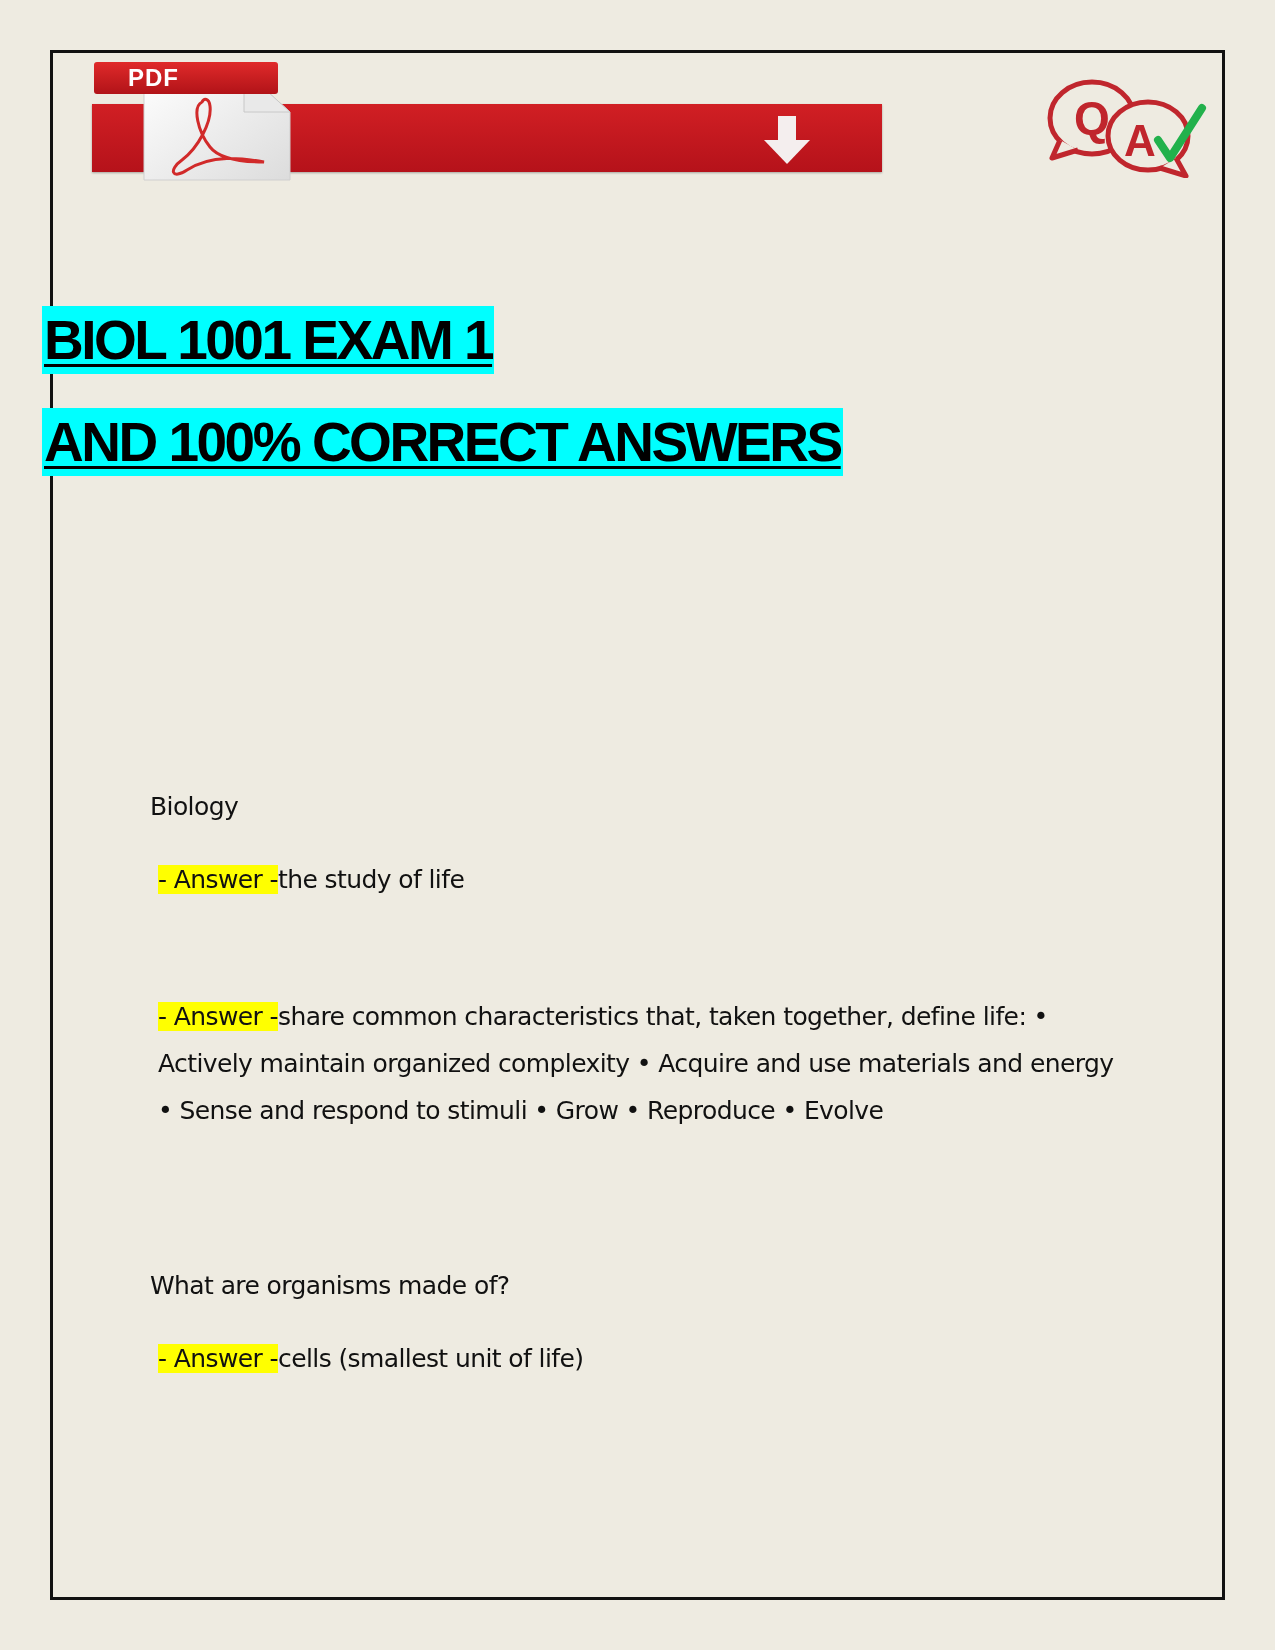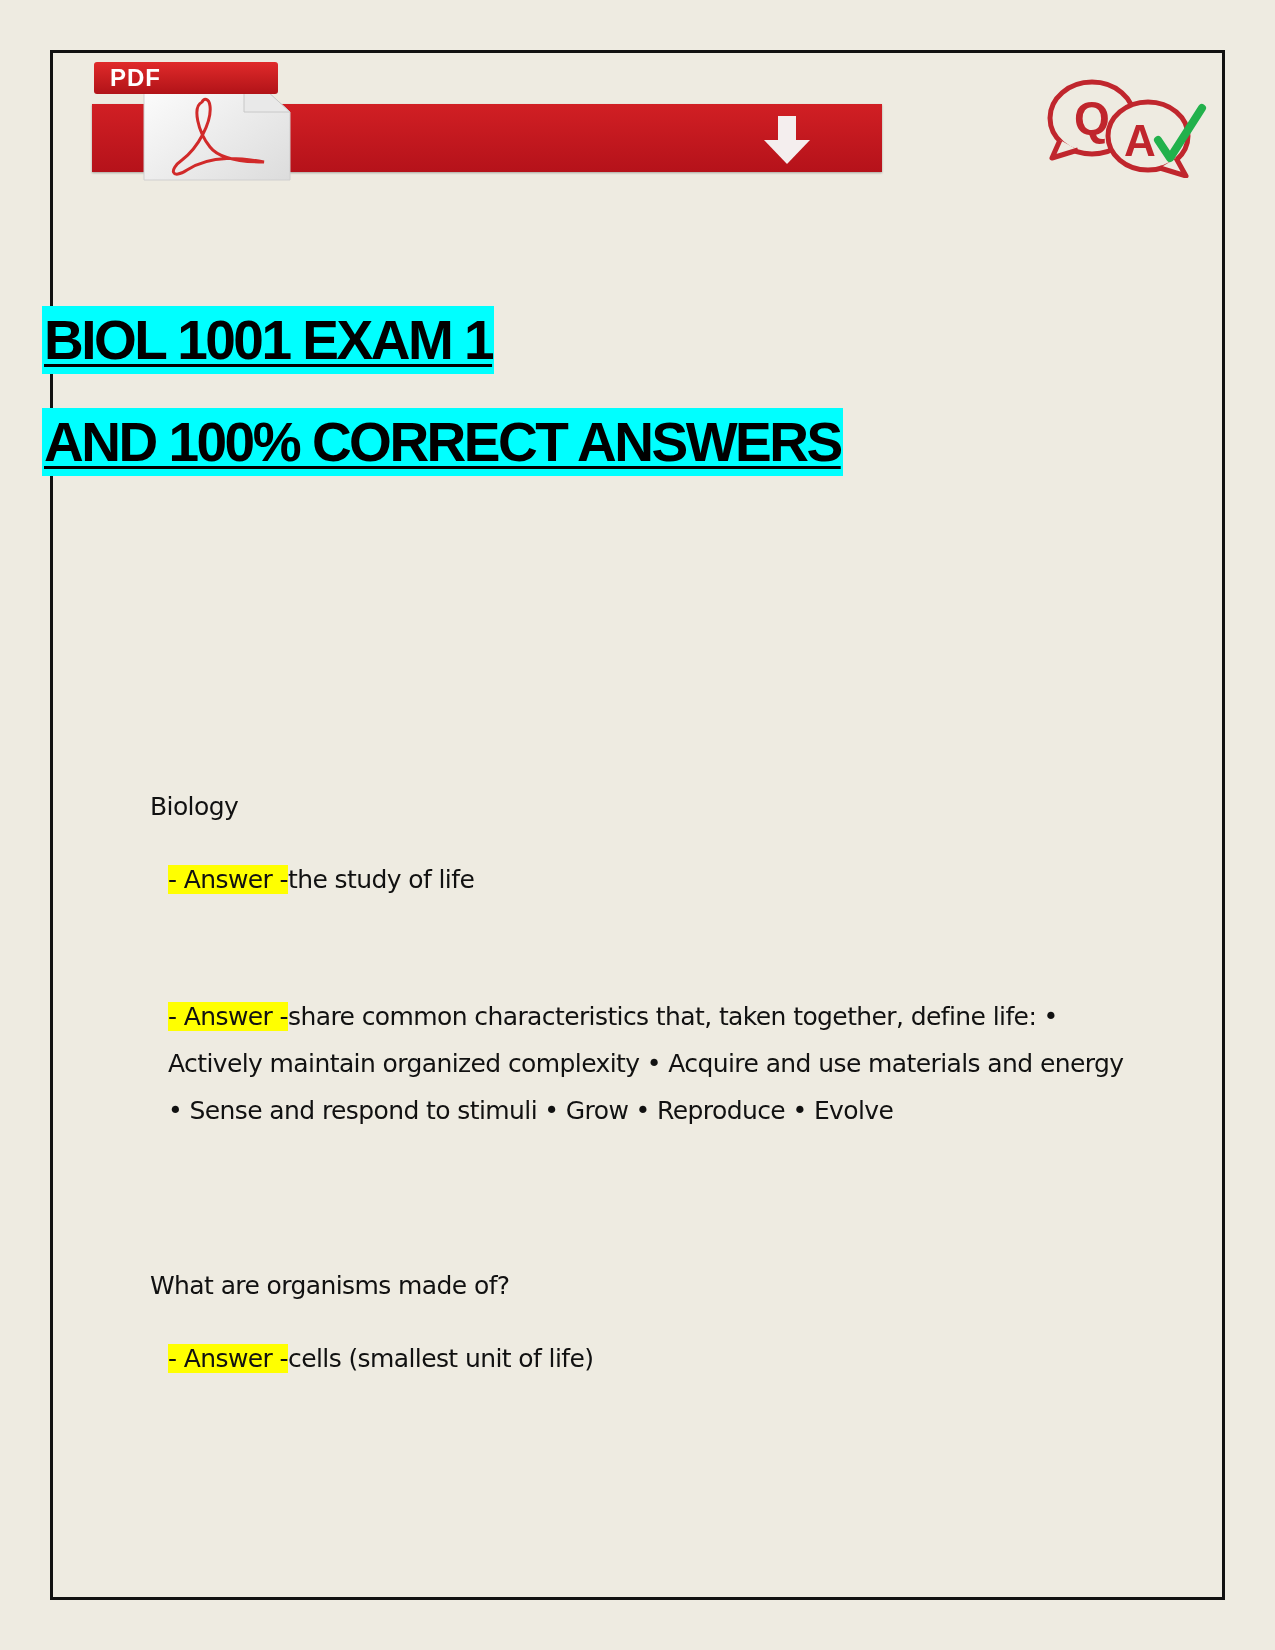--- a/index.html
+++ b/index.html
@@ -51,21 +51,21 @@
   .pdf-tag {
     position: absolute;
     left: 0; top: 0;
     width: 184px; height: 32px;
     background: linear-gradient(#e02a2a, #b11318);
     border-radius: 3px;
     color: #fff;
     font-weight: bold;
     font-size: 24px;
     line-height: 32px;
-    padding-left: 16px;
+    padding-left: 34px;
     box-sizing: border-box;
     letter-spacing: 1px;
   }
   
   .qa-icon {
     position: absolute;
     left: 1040px; top: 78px;
     width: 170px; height: 100px;
   }
   
@@ -107,21 +107,21 @@
   }
   .qa-item { margin-bottom: 0; }
   .question {
     line-height: 34px;
     letter-spacing: -0.6px;
     margin: 0 0 32px 0;
   }
   .answer {
     line-height: 47px;
     letter-spacing: -0.6px;
-    margin: 0 0 100px 18px;
+    margin: 0 0 100px 8px;
   }
   .answer-tag {
     background: #ffff00;
   }
   .qa-item.i1 { position: absolute; top: 0; }
   .qa-item.i2 { position: absolute; top: 203px; }
   .qa-item.i3 { position: absolute; top: 479px; }
 </style>
 </head>
 <body>

